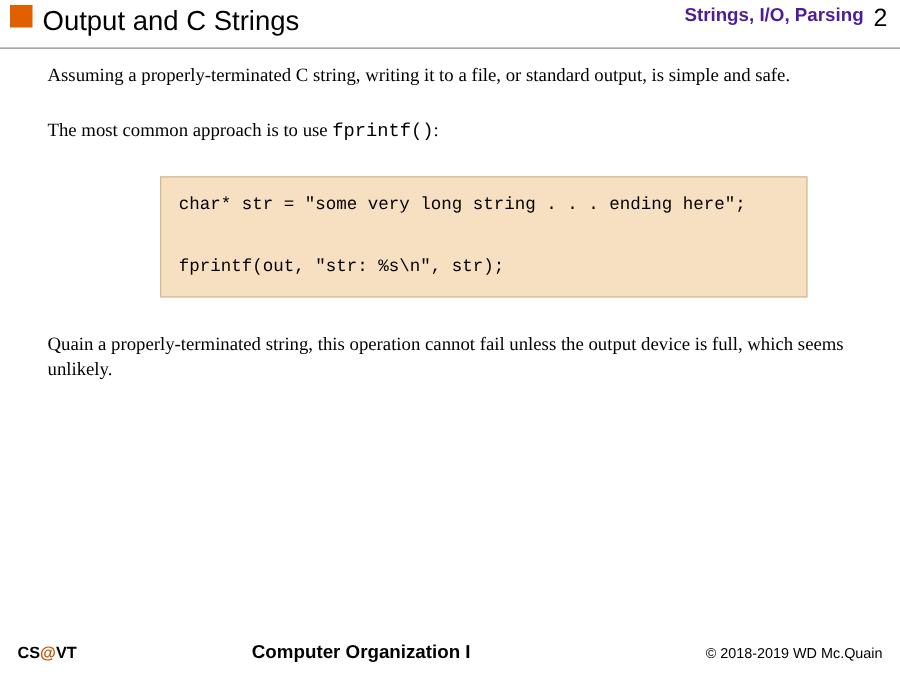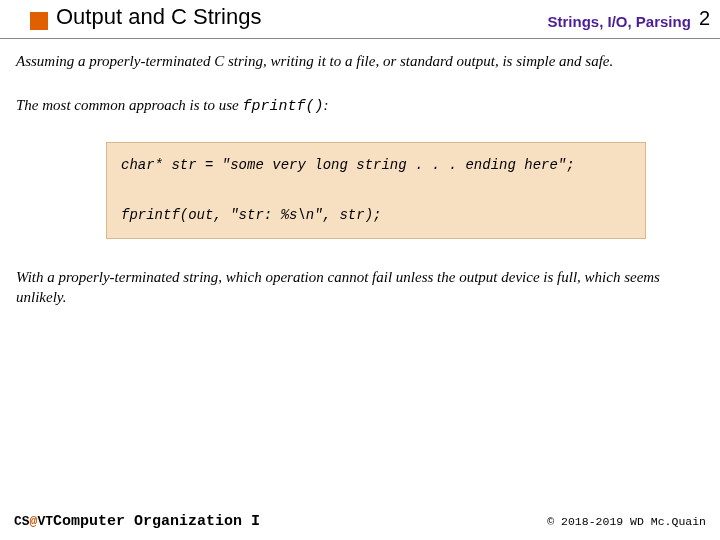--- a/index.html
+++ b/index.html
@@ -1,31 +1,31 @@
 <!DOCTYPE html>
 <html><head>
 <meta charset="utf-8">
 <style>
   * { margin: 0; padding: 0; box-sizing: border-box; }
   html, body { width: 720px; height: 540px; font-family: Georgia, 'Times New Roman', serif; background: #fff; overflow: hidden; }
   .slide { width: 720px; height: 540px; position: relative; }
-  .header { display: flex; align-items: flex-end; padding: 4px 10px 8px 8px; margin-left: 22px; }
+  .header { display: flex; align-items: flex-start; padding: 4px 10px 8px 8px; }
   .header-square { width: 18px; height: 18px; background: #e06000; margin-right: 8px; flex: 0 0 auto; }
   .title { font-family: Arial, Helvetica, sans-serif; font-size: 22px; color: #000; flex: 1; }
   .topic { font-family: Arial, Helvetica, sans-serif; font-size: 15px; color: #4c1d95; font-weight: bold; }
   .page-num { font-family: Arial, Helvetica, sans-serif; font-size: 20px; color: #000; margin-left: 8px; }
   .rule { border: none; border-top: 1px solid #888; margin: 0 0 0 0; }
-  .body { padding: 12px 24px 0 16px; font-size: 15px; color: #000; line-height: 1.35; font-style: italic; }
+  .body { padding: 12px 24px 0 38px; font-size: 15px; color: #000; line-height: 1.35; }
   .para { margin-bottom: 24px; }
   .mono { font-family: 'Courier New', Courier, monospace; }
   .code-block { background: #f7dfc2; border: 1px solid #d8b88f; padding: 10px 14px; margin: 0 50px 28px 90px; font-family: 'Courier New', Courier, monospace; font-size: 14px; line-height: 1.8; white-space: pre; color: #000; }
-  .footer { position: absolute; bottom: 10px; left: 0; right: 0; display: flex; align-items: baseline; padding: 0 14px; font-family: Liberation Mono, monospace; }
+  .footer { position: absolute; bottom: 10px; left: 0; right: 0; display: flex; align-items: baseline; padding: 0 14px; font-family: Liberation Sans, sans-serif; }
   .footer-left { font-size: 13px; font-weight: bold; color: #000; }
   .at { color: #c05000; }
-  .footer-center { flex: 1; text-align: left; font-size: 15px; font-weight: bold; color: #000; }
+  .footer-center { flex: 1; text-align: center; font-size: 15px; font-weight: bold; color: #000; }
   .footer-right { font-size: 11.5px; color: #000; margin-left: 48px; }
 </style>
 </head>
 <body>
 
 <div class="slide">
 
   <div class="header">
     <div class="header-square"></div>
     <div class="title">Output and C Strings</div>
@@ -35,21 +35,21 @@
   <hr class="rule">
 
   <div class="body">
     <p class="para">Assuming a properly-terminated C string, writing it to a file, or standard output, is simple and safe.</p>
     <p class="para">
       <span>The most common approach is to use </span><span class="mono">fprintf()</span><span>:</span>
     </p>
     <div class="code-block">char* str = "some very long string . . . ending here";
 
 fprintf(out, "str: %s\n", str);</div>
-    <p class="para">With a properly-terminated string, which operation cannot fail unless the output device is full, which seems unlikely.</p>
+    <p class="para">Quain a properly-terminated string, this operation cannot fail unless the output device is full, which seems unlikely.</p>
   </div>
 
   <div class="footer">
     <div class="footer-left">
       <span>CS</span><span class="at">@</span><span>VT</span>
     </div>
     <div class="footer-center">Computer Organization I</div>
     <div class="footer-right">© 2018-2019 WD Mc.Quain</div>
   </div>
 

